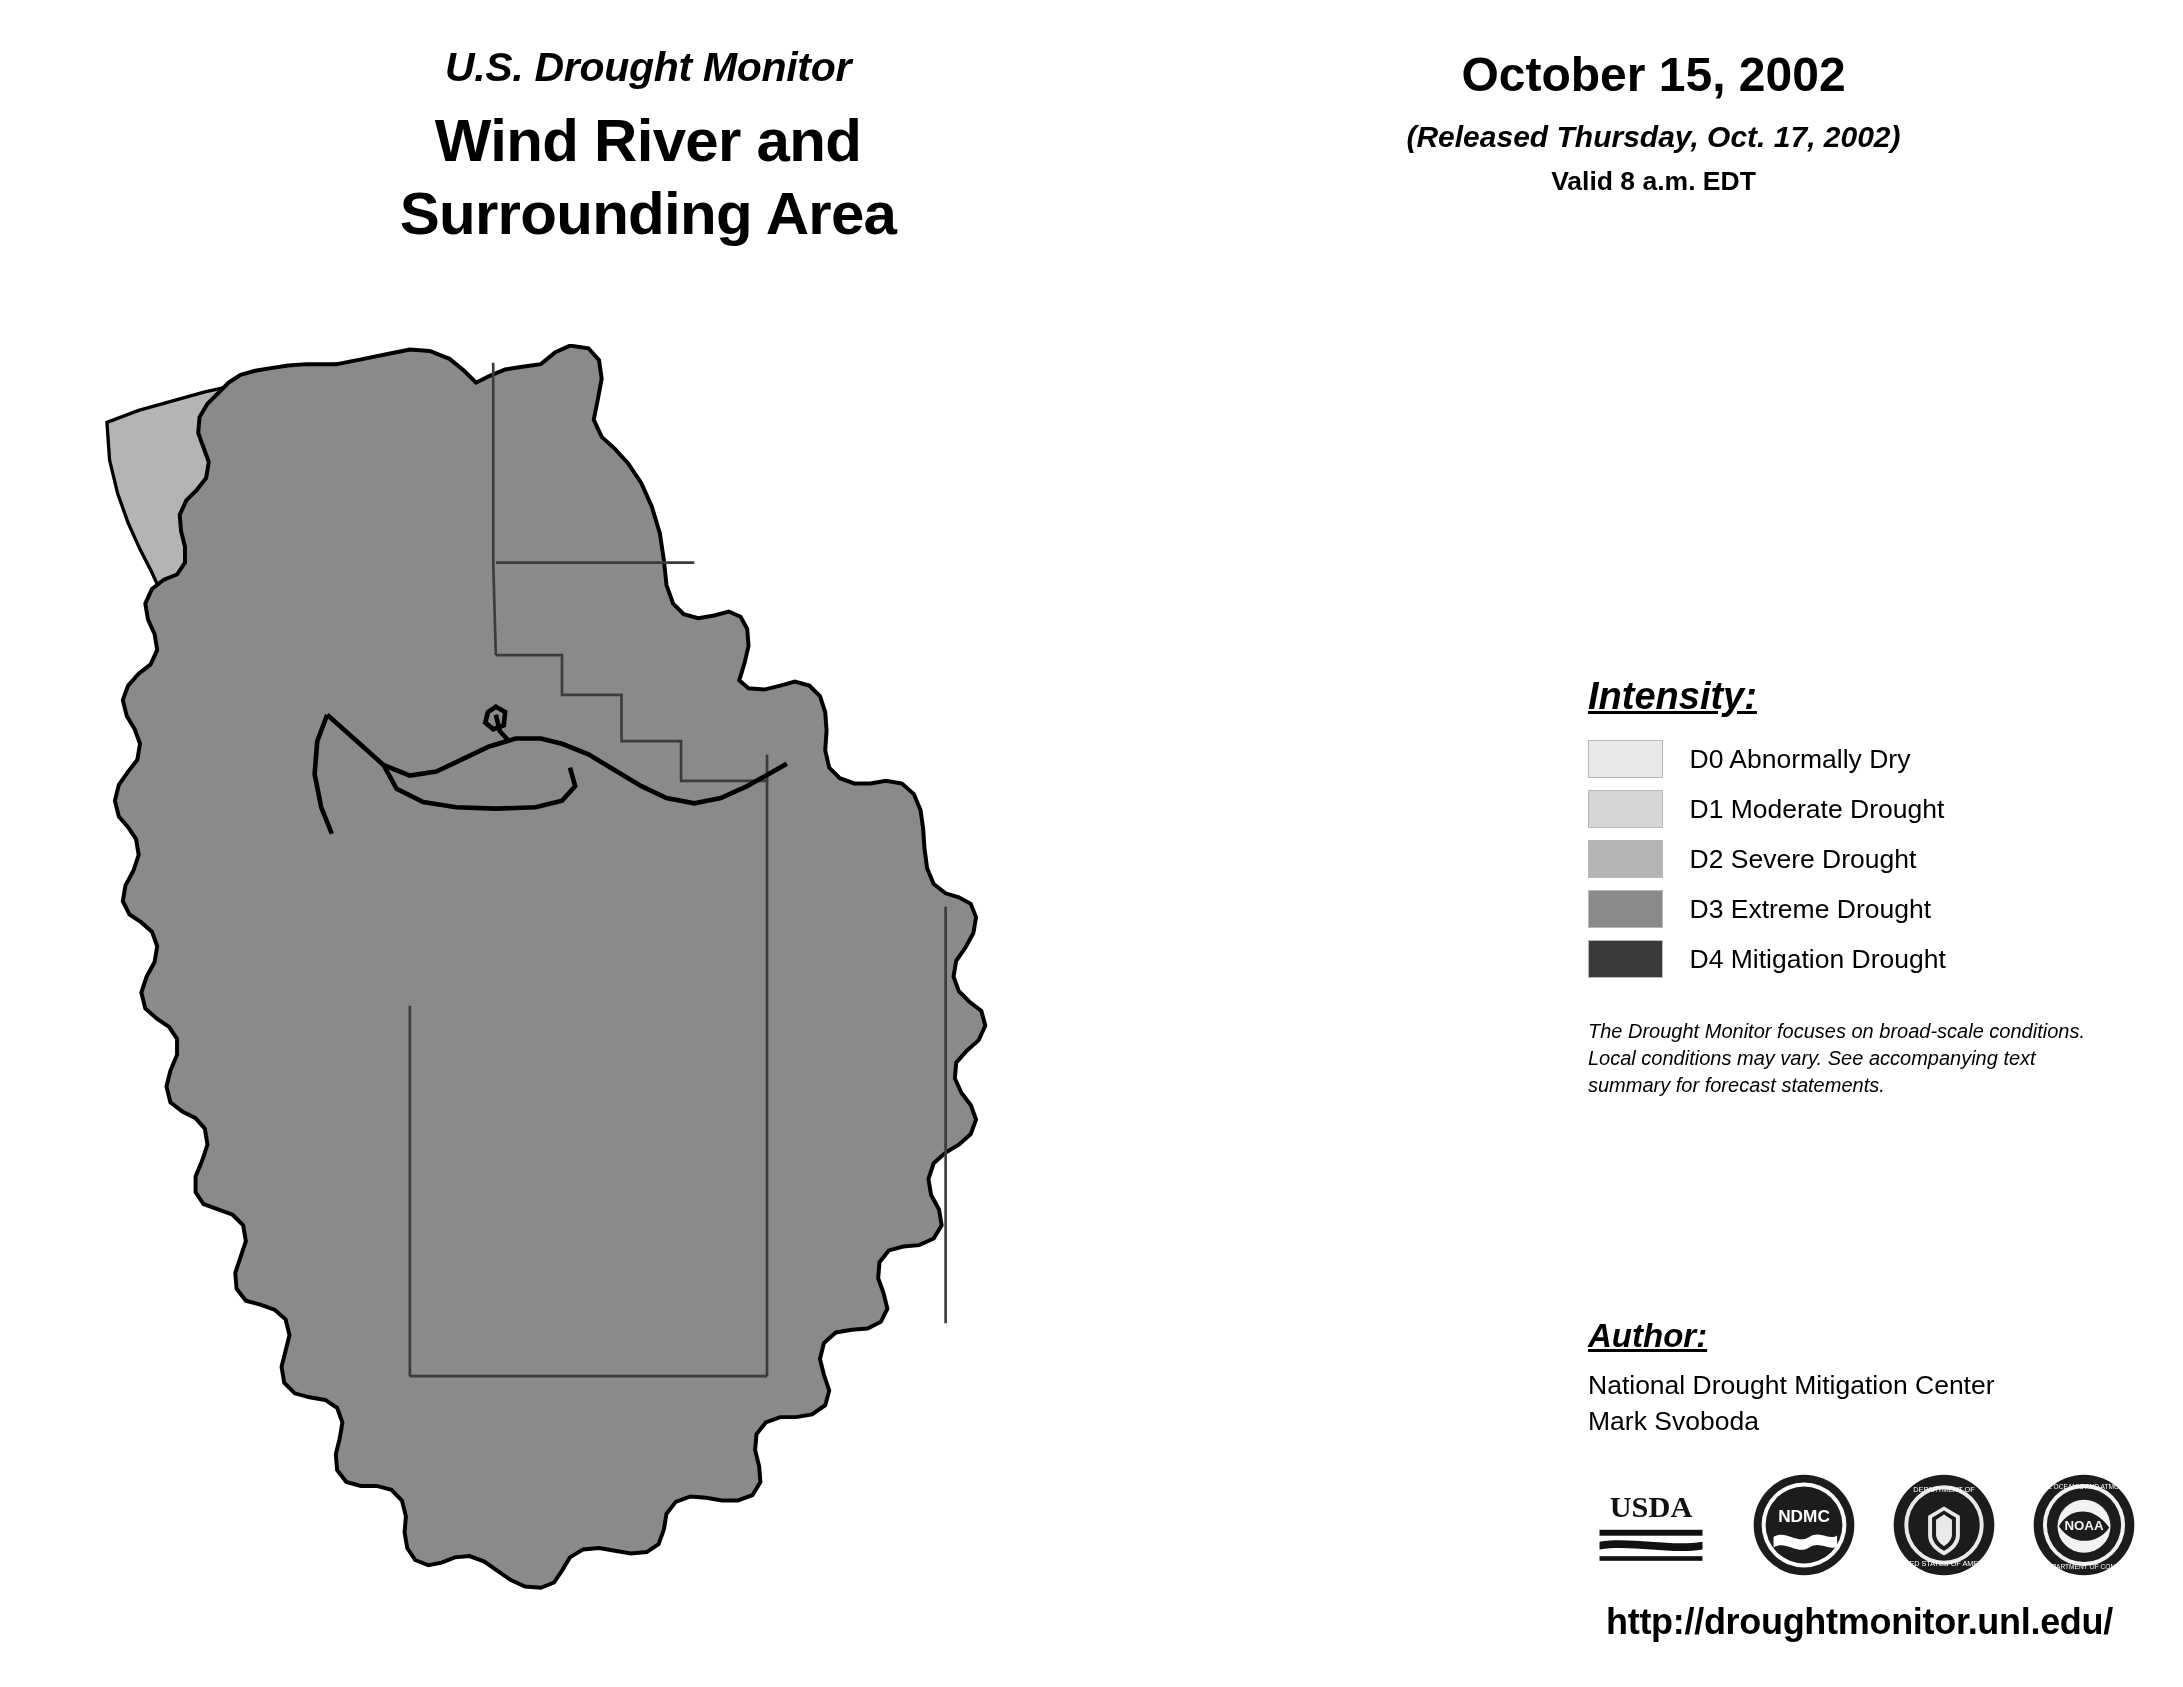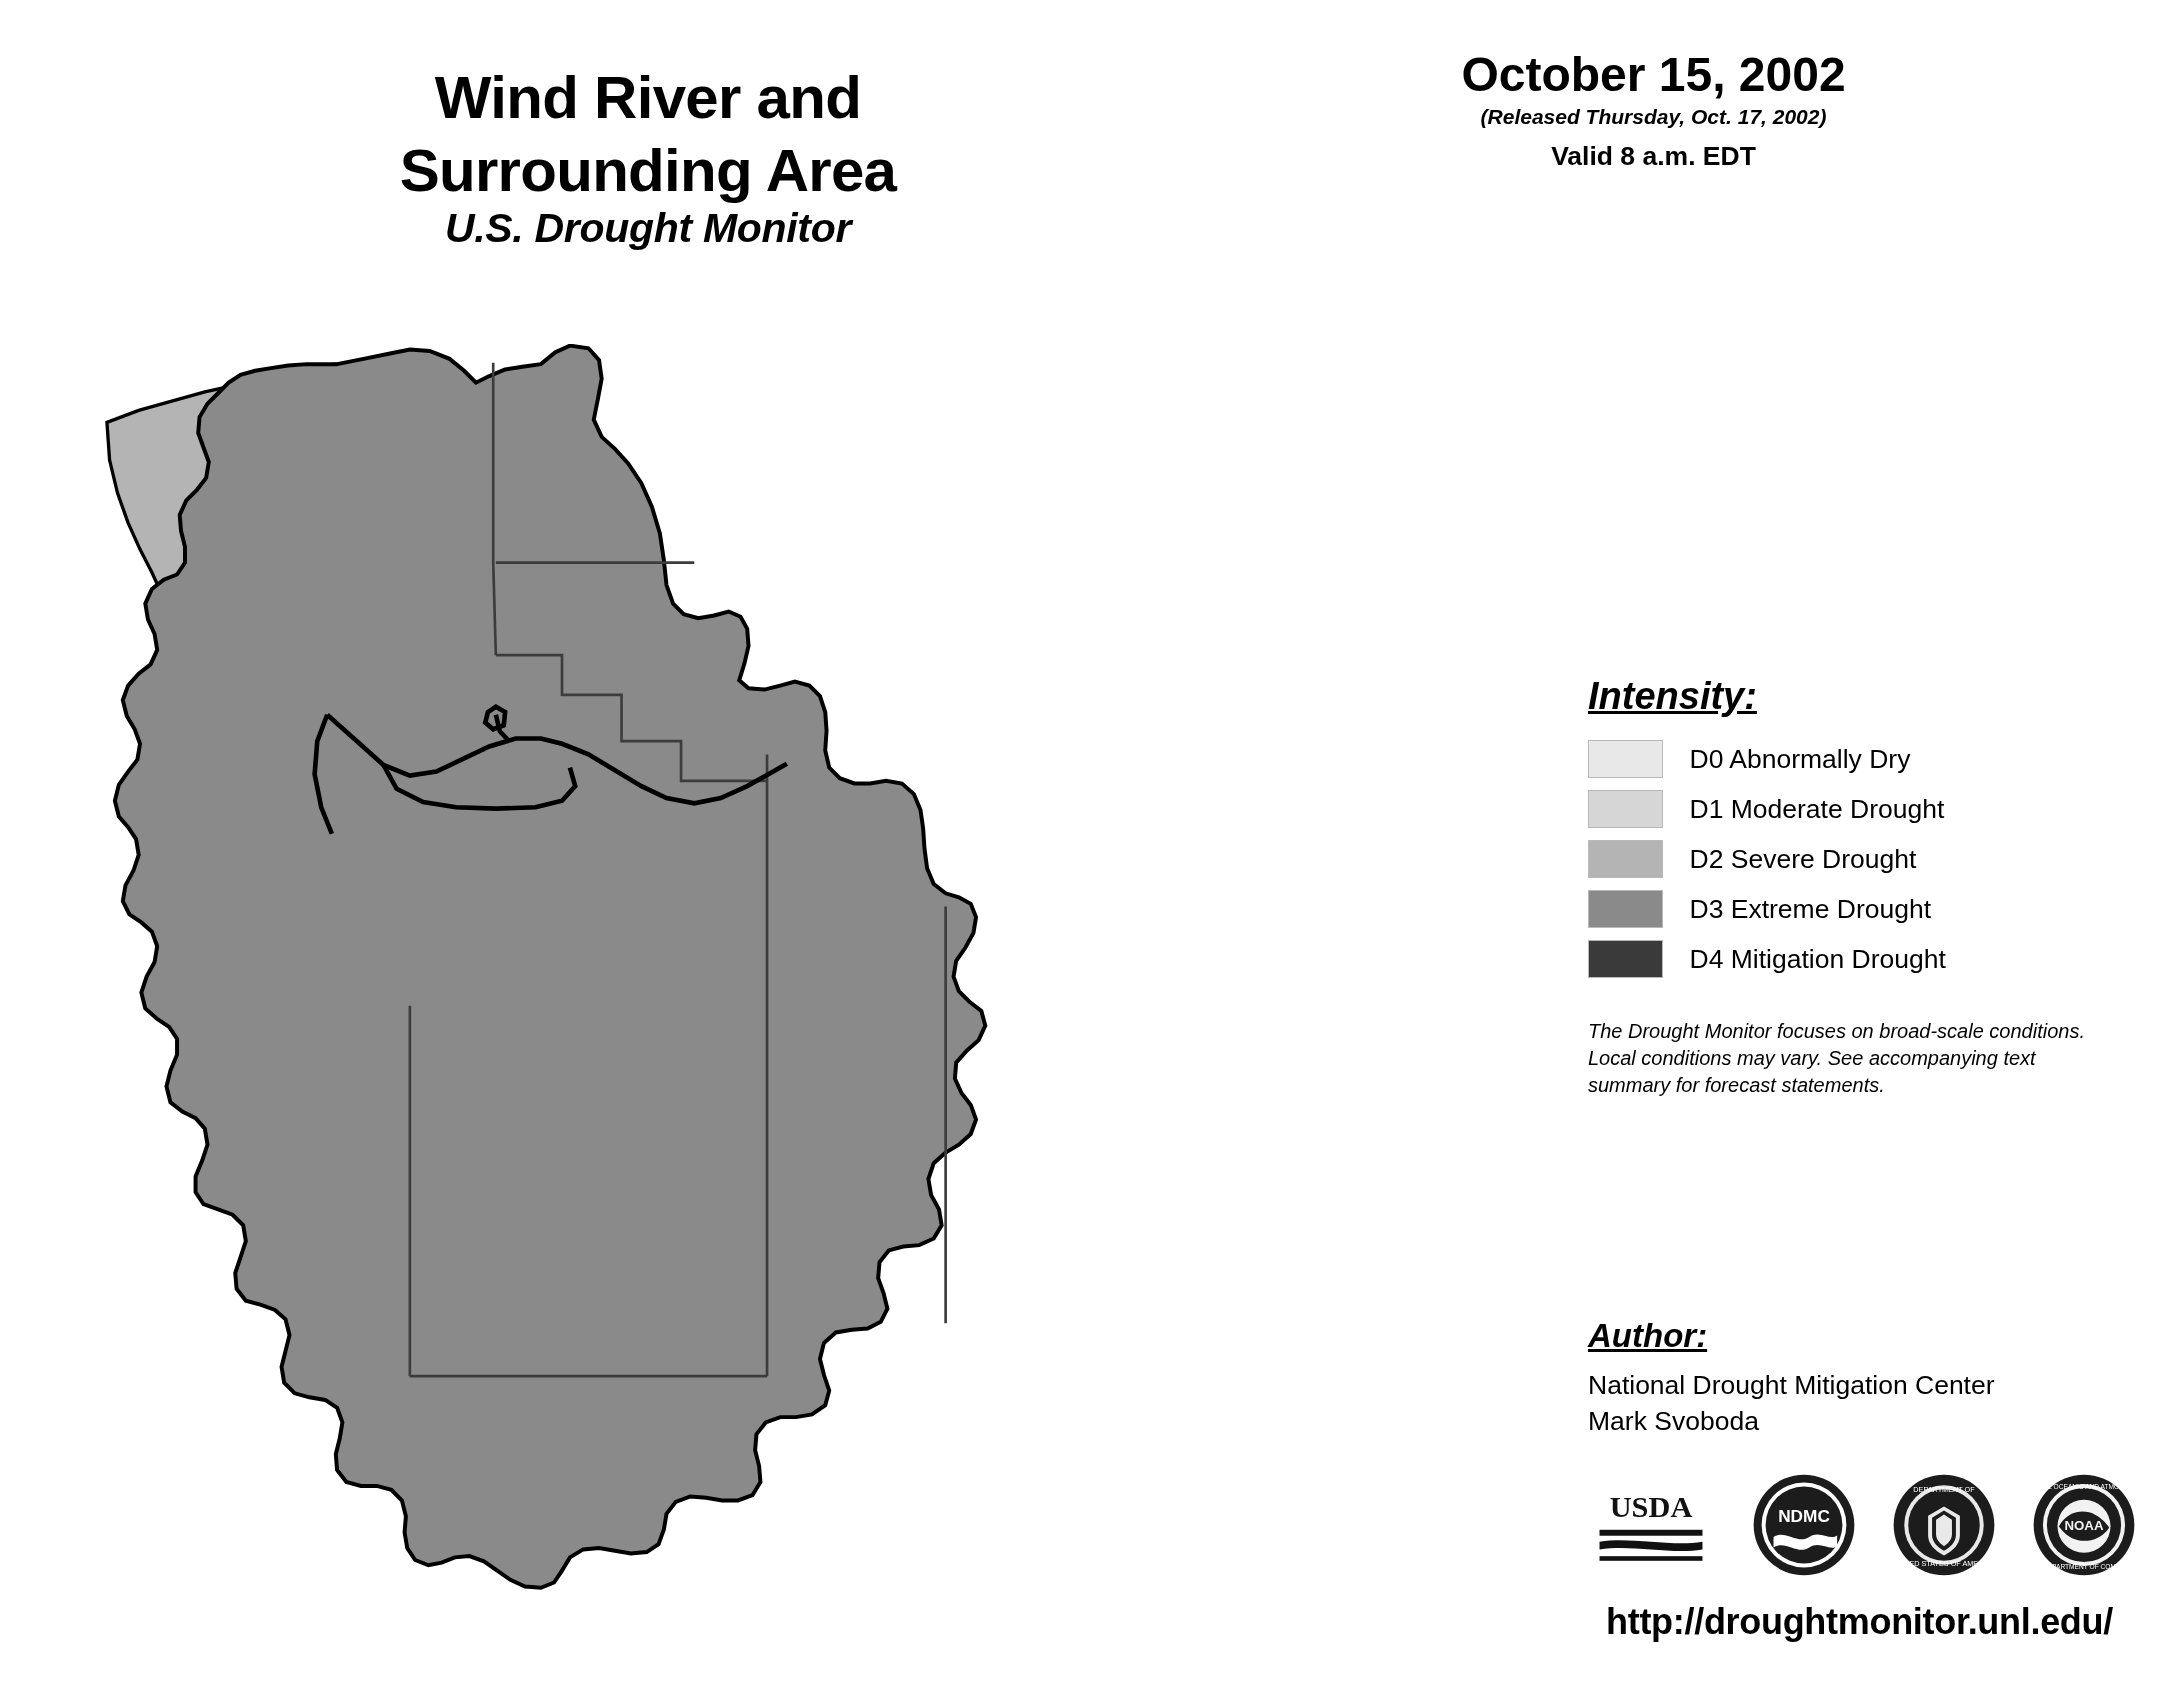--- a/index.html
+++ b/index.html
@@ -45,24 +45,24 @@
     top: 50px;
     width: 595px;
     text-align: center;
   }
   #date-main {
     font-size: 48px;
     font-weight: bold;
     line-height: 1.05;
   }
   #date-released {
-    font-size: 21px;
-    font-weight: bold;
-    font-style: italic;
-    margin-top: 5px;
+    font-size: 30px;
+    font-weight: bold;
+    font-style: italic;
+    margin-top: 20px;
   }
   #date-valid {
     font-size: 26.5px;
     font-weight: bold;
     margin-top: 12px;
   }
 
   
   #map-area {
     position: absolute;
@@ -169,25 +169,25 @@
     text-align: center;
     font-size: 36px;
     font-weight: bold;
     letter-spacing: -0.3px;
   }
 </style>
 </head>
 <body>
 
 <div id="header-title-block">
+  <div id="dm-label">U.S. Drought Monitor</div>
   <div id="map-title">
     <div>Wind River and</div>
     <div>Surrounding Area</div>
   </div>
-  <div id="dm-label">U.S. Drought Monitor</div>
 </div>
 
 <div id="header-date-block">
   <div id="date-main">October 15, 2002</div>
   <div id="date-released">(Released Thursday, Oct. 17, 2002)</div>
   <div id="date-valid">Valid 8 a.m. EDT</div>
 </div>
 
 <div id="map-area">
   <svg id="map-svg" viewBox="0 0 2100 1960" xmlns="http://www.w3.org/2000/svg">

